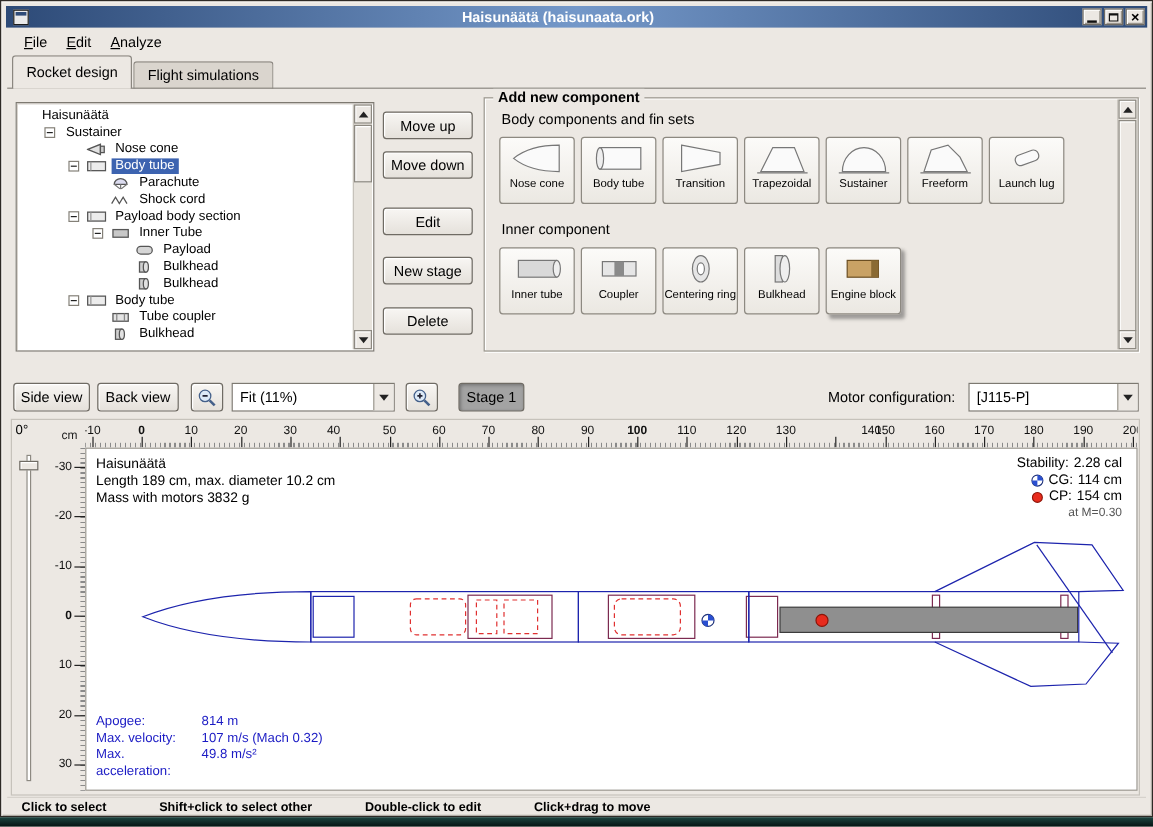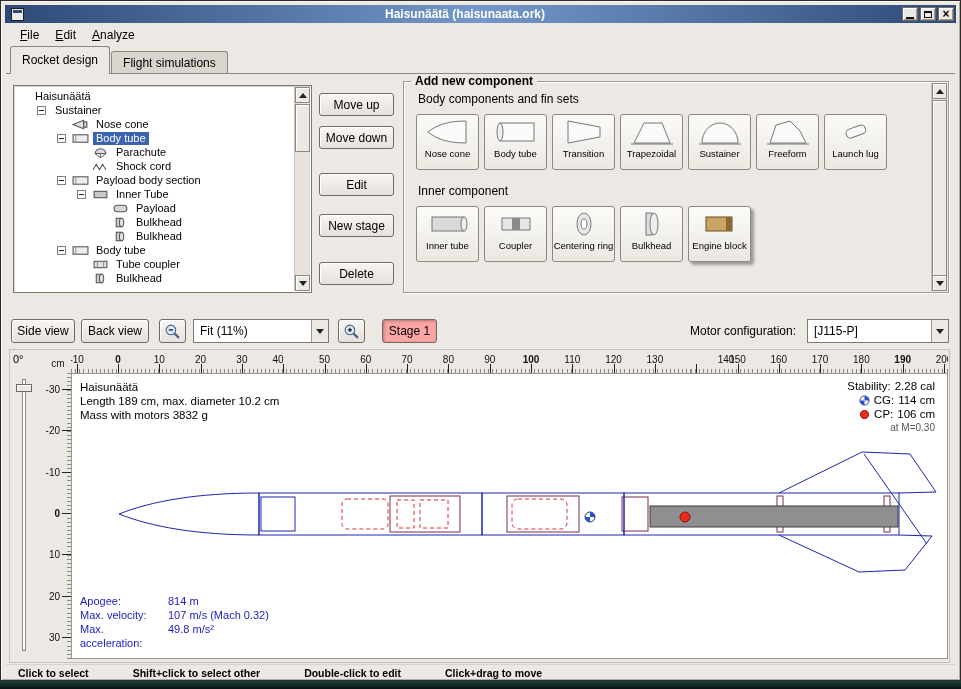--- a/index.html
+++ b/index.html
@@ -53,21 +53,21 @@
   .arr-down{position:absolute;left:3px;top:5px;width:0;height:0;border-left:4px solid transparent;border-right:4px solid transparent;border-top:5px solid #222}
   .sb-thumb{position:absolute;left:0;width:15px;background:#ECE8E3;border:1px solid #8d8981;box-shadow:inset 1px 1px 0 #fff}
 
   
   .action-col{position:absolute;left:318px;top:92px;width:75px;display:flex;flex-direction:column}
   .side-btn{height:23px;background:linear-gradient(#f8f6f3,#e5e1db);border:1px solid #6f6b64;border-radius:3px;
     font-size:12px;font-family:inherit;box-shadow:inset 1px 1px 0 #fff}
   .side-btn:nth-of-type(2){margin-top:10px}
   .side-btn:nth-of-type(3){margin-top:24px}
   .side-btn:nth-of-type(4){margin-top:18px}
-  .side-btn:nth-of-type(5){margin-top:25px}
+  .side-btn:nth-of-type(5){margin-top:19px}
 
   
   .add-title{position:absolute;left:410px;top:73px;background:#ECE8E3;padding:0 4px;font-weight:bold;font-size:12px;z-index:4}
   .add-panel{position:absolute;left:402px;top:80px;width:546px;height:212px;border:1px solid #9d9991;
     box-shadow:inset 1px 1px 0 #fff,1px 1px 0 #fff}
   .groups{position:absolute;left:12px;top:10px;right:22px}
   .group-label{font-size:12px;margin:0 0 8px 2px}
   .comp-row{display:flex;gap:5px;margin-bottom:14px}
   .comp-btn{width:63px;height:56px;background:linear-gradient(#fcfbf9,#ebe8e2);border:1px solid #8d8981;border-radius:3px;
     display:flex;flex-direction:column;align-items:center;padding-top:2px;font-family:inherit}
@@ -77,21 +77,21 @@
 
   
   .btn{position:absolute;height:24px;background:linear-gradient(#f8f6f3,#e5e1db);border:1px solid #6f6b64;border-radius:3px;
     font-size:12px;font-family:inherit;box-shadow:inset 1px 1px 0 #fff}
   .b-side{left:10px;top:318px;width:64px}
   .b-back{left:80px;top:318px;width:68px}
   .icon-btn{width:27px}
   .b-zoomout{left:158px;top:318px}
   .b-zoomin{left:337px;top:318px}
   .b-stage{left:381px;top:318px;width:55px}
-  .toggled{background:#fca5a5;box-shadow:inset 1px 1px 3px rgba(0,0,0,.3)}
+  .toggled{background:#a3a3a3;box-shadow:inset 1px 1px 3px rgba(0,0,0,.3)}
   .mag{width:17px;height:17px;display:block;margin:0 auto}
   .combo{position:absolute;height:24px;background:#fff;border:1px solid #7d7971;display:flex;align-items:center}
   .b-zoomsel{left:192px;top:318px;width:136px}
   .b-motor{left:806px;top:318px;width:142px}
   .combo-text{flex:1;padding:0 6px;font-size:12px;white-space:nowrap;overflow:hidden}
   .combo-arrow{width:17px;height:100%;background:#ECE8E3;border-left:1px solid #9d9991;position:relative}
   .combo-arrow::after{content:'';position:absolute;left:4px;top:9px;width:0;height:0;
     border-left:4px solid transparent;border-right:4px solid transparent;border-top:5px solid #222}
   .motor-label{position:absolute;top:323px;left:689px;font-size:12px}
 
@@ -532,21 +532,21 @@
       <div class="hlabel" style="left: 655px;">140</div>
       <div class="htick" style="left: 666.5px;"></div>
       <div class="hlabel" style="left: 666.5px;">150</div>
       <div class="htick" style="left: 707.8px;"></div>
       <div class="hlabel" style="left: 707.8px;">160</div>
       <div class="htick" style="left: 749.1px;"></div>
       <div class="hlabel" style="left: 749.1px;">170</div>
       <div class="htick" style="left: 790.4px;"></div>
       <div class="hlabel" style="left: 790.4px;">180</div>
       <div class="htick" style="left: 831.7px;"></div>
-      <div class="hlabel" style="left: 831.7px; font-weight: bold;">190</div>
+      <div class="hlabel" style="left: 831.7px;">190</div>
       <div class="htick" style="left: 873px;"></div>
       <div class="hlabel" style="left: 873px;">200</div>
     </div>
   <div class="vruler">
       <div class="vtick" style="top: 16.1px;"></div>
       <div class="vlabel" style="top: 16.1px;">-30</div>
       <div class="vtick" style="top: 57.4px;"></div>
       <div class="vlabel" style="top: 57.4px;">-20</div>
       <div class="vtick" style="top: 98.7px;"></div>
       <div class="vlabel" style="top: 98.7px;">-10</div>
@@ -609,21 +609,21 @@
             <use href="#i-cg"></use>
           </svg>
           <span>CG:</span>
           <span>114 cm</span>
         </div>
       <div class="stab-line">
           <svg class="mini">
             <use href="#i-cp"></use>
           </svg>
           <span>CP:</span>
-          <span>106 cm</span>
+          <span>154 cm</span>
         </div>
       <div class="stab-mach">at M=0.30</div>
     </div>
 
     <div class="flight-block">
         <div class="frow">
           <span class="flabel">Apogee:</span>
           <span class="fvalue">814 m</span>
         </div>
         <div class="frow">

